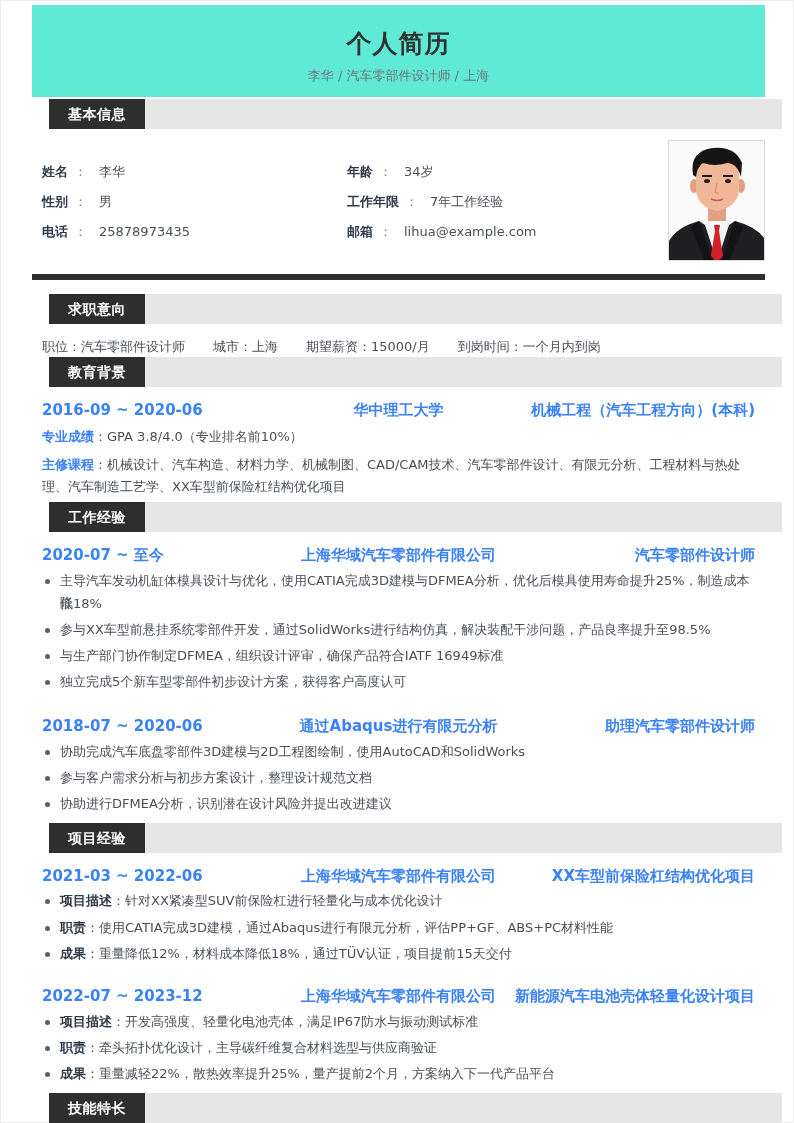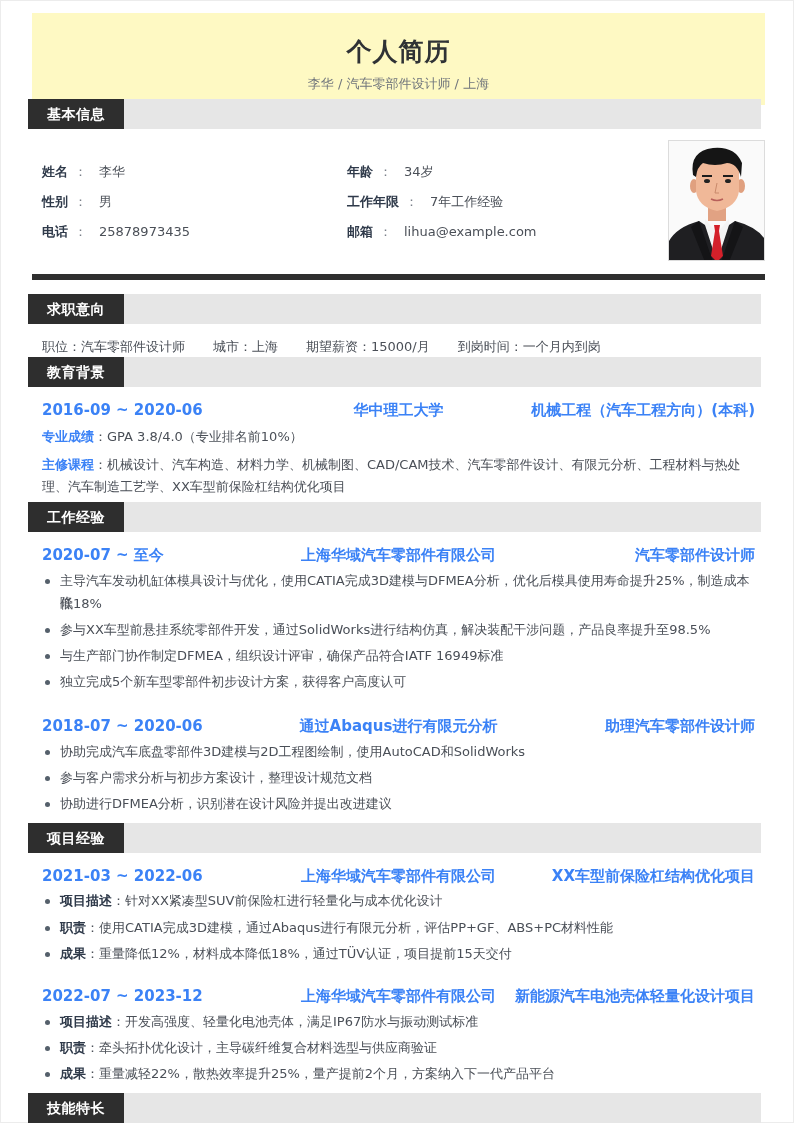--- a/index.html
+++ b/index.html
@@ -1,24 +1,24 @@
 <!DOCTYPE html>
 <html><head>
 <meta charset="utf-8">
 <style>
   * { box-sizing: border-box; margin: 0; padding: 0; }
   html, body { width: 794px; height: 1123px; background: #ffffff; overflow: hidden; }
   body { font-family: "DejaVu Sans", "Liberation Sans", sans-serif; color: #4a4f57; position: relative; }
   .page { position: absolute; left: 0; top: 0; width: 794px; height: 1123px; border: 1px solid #ececec; background: #fff; }
 
-  .header { position: absolute; left: 31px; top: 12px; width: 733px; height: 92px; background: #fef9c3; text-align: center; }
+  .header { position: absolute; left: 31px; top: 4px; width: 733px; height: 92px; background: #5eead4; text-align: center; }
   .header .title { position: absolute; left: 0; right: 0; top: 22px; font-size: 25px; font-weight: bold; color: #2f3235; letter-spacing: 1px; }
   .header .subtitle { position: absolute; left: 0; right: 0; top: 62px; font-size: 13px; color: #70757c; }
 
-  .sec-bar { position: absolute; left: 27px; width: 733px; height: 30px; background: #e6e6e6; padding-left: 12px; }
+  .sec-bar { position: absolute; left: 48px; width: 733px; height: 30px; background: #e6e6e6; padding-left: 12px; }
   .sec-bar .tag { position: absolute; left: 0; top: 0; width: 96px; height: 30px; background: #2e2e2e; color: #fff; font-size: 14px; font-weight: bold; line-height: 30px; text-align: center; letter-spacing: 0.5px; }
 
   .info-row { position: absolute; font-size: 13px; color: #4a4f57; white-space: nowrap; }
   .info-row .lbl { font-weight: bold; color: #2f3a4a; }
   .info-row .colon { display: inline-block; margin: 0 12px 0 6px; color: #7a808a; }
 
   .photo { position: absolute; left: 667px; top: 139px; width: 97px; height: 121px; border: 1px solid #dcdcdc; background: #fafafa; overflow: hidden; }
 
   .divider { position: absolute; left: 31px; top: 273px; width: 733px; height: 6px; background: #2f2f2f; }
 

